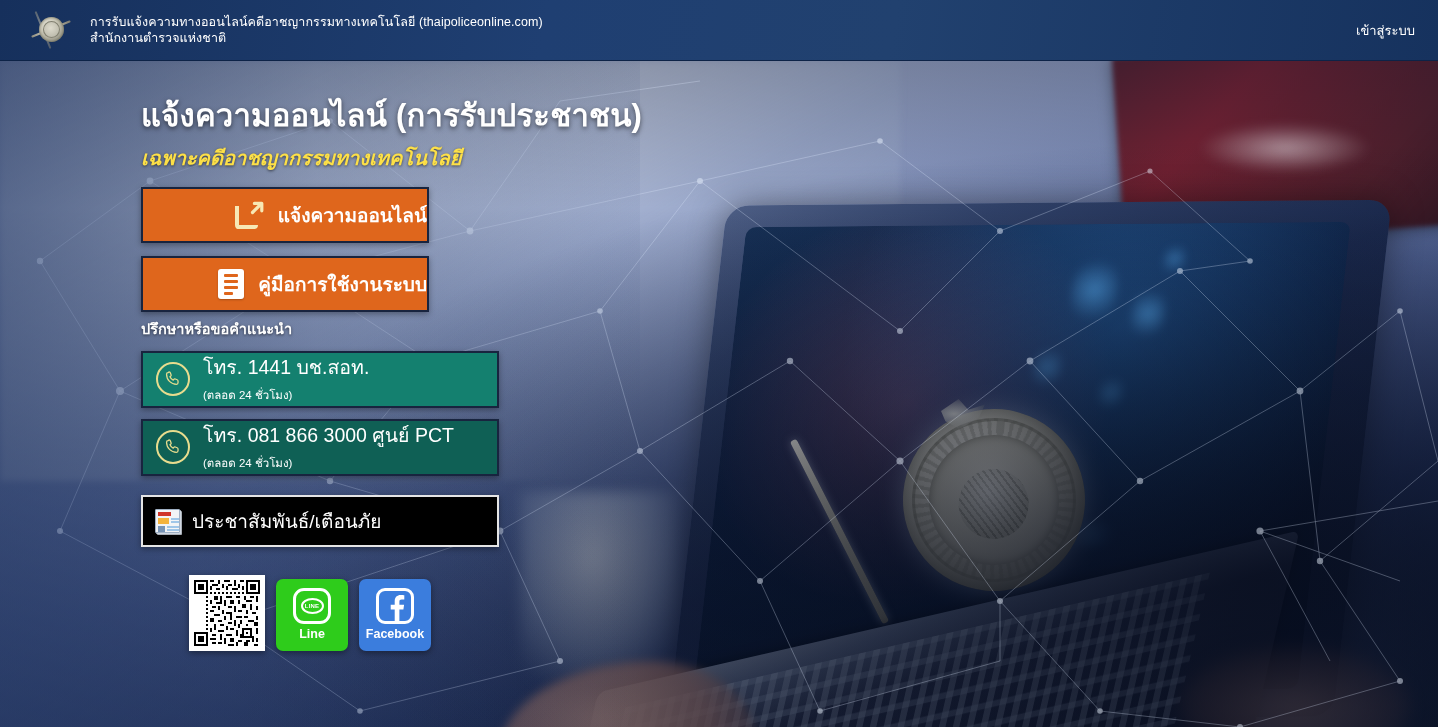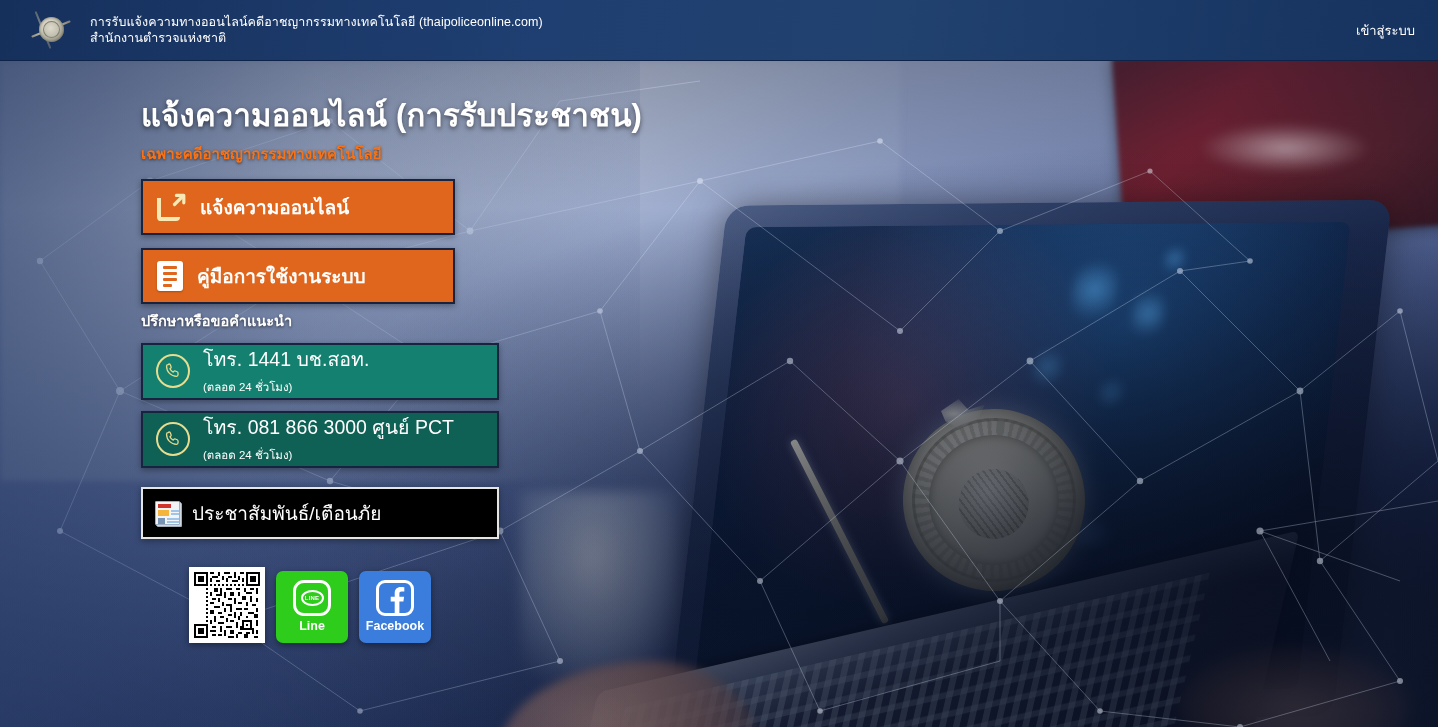--- a/index.html
+++ b/index.html
@@ -296,46 +296,48 @@
     color: #ffffff;
     font-size: 31px;
     font-weight: bold;
     letter-spacing: .2px;
     text-shadow: 0 2px 5px rgba(0,0,0,.55);
     white-space: nowrap;
     line-height: 1.18;
   }
   #page-subtitle {
     margin-top: 7px;
-    color: #f97316;
-    font-size: 15px;
+    color: #fde047;
+    font-size: 20px;
     font-weight: bold;
     text-shadow: 0 1px 3px rgba(0,0,0,.6);
+    font-style: italic;
   }
   .section-label {
     margin-top: 5px;
     margin-bottom: 8px;
     color: #ffffff;
     font-size: 14.5px;
     font-weight: bold;
     text-shadow: 0 1px 3px rgba(0,0,0,.6);
   }
 
   
   .btn-orange {
     display: flex;
     align-items: center;
-    width: 314px;
+    width: 288px;
     height: 56px;
     margin-top: 13px;
     background: #df661c;
     border: 2px solid #18243f;
     cursor: pointer;
     padding-left: 14px;
     box-shadow: 0 2px 6px rgba(0,0,0,.35);
+    justify-content: flex-end;
   }
   .btn-orange .lbl {
     margin-left: 14px;
     color: #ffffff;
     font-size: 19px;
     font-weight: bold;
     white-space: nowrap;
   }
   
   .ico-extlink {

